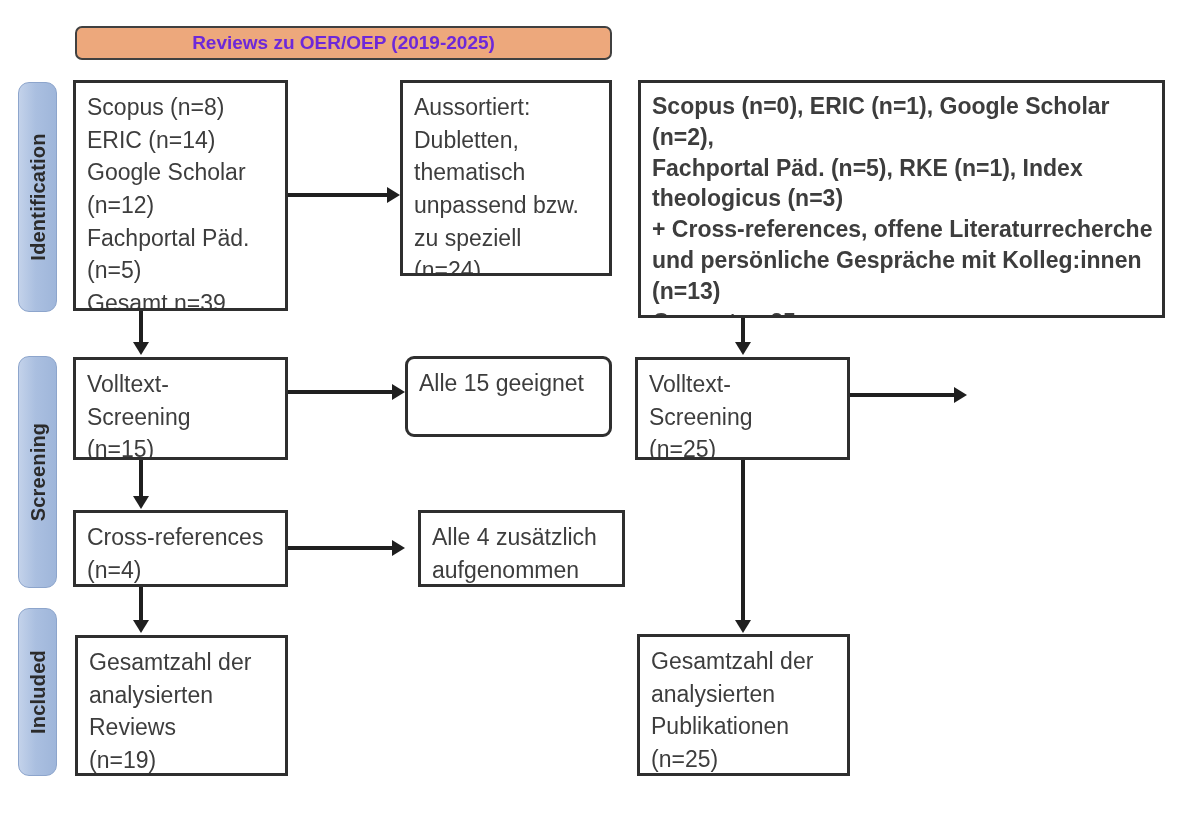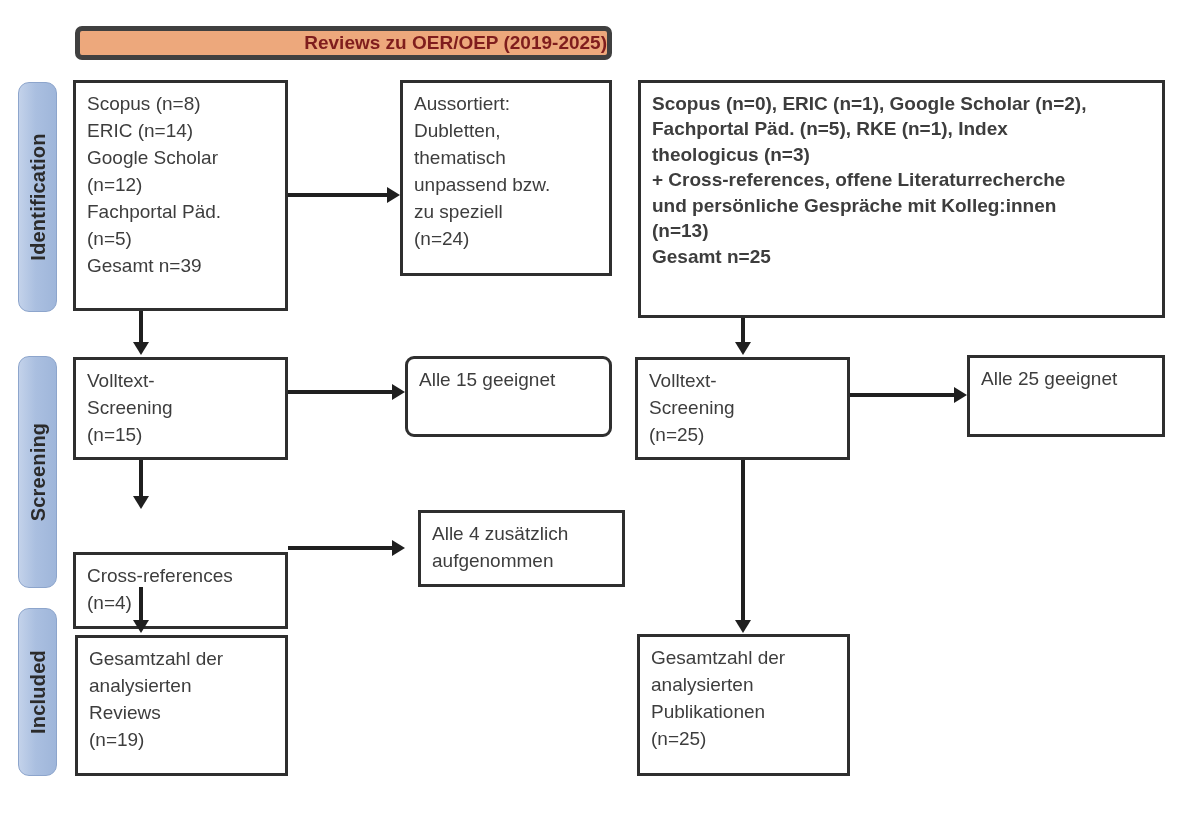--- a/index.html
+++ b/index.html
@@ -36,41 +36,41 @@
     font-size: 20px;
     font-weight: bold;
     color: #2b2b2b;
     letter-spacing: 0.2px;
   }
 
   
   .col-header {
     position: absolute;
     background: #eda87c;
-    border: 5px solid #404040;
+    border: 2px solid #404040;
     border-radius: 7px;
     box-sizing: border-box;
     display: flex;
     align-items: center;
-    justify-content: flex-end;
-    color: #7f1d1d;
+    justify-content: center;
+    color: #6d28d9;
     font-size: 19px;
     font-weight: bold;
     white-space: nowrap;
   }
 
   
   .box {
     position: absolute;
     background: #ffffff;
     border: 3px solid #2f2f2f;
     box-sizing: border-box;
     padding: 8px 9px 6px 11px;
     color: #3d3d3d;
-    font-size: 19px;
+    font-size: 23px;
     line-height: 1.42;
     white-space: pre-line;
     overflow: hidden;
   }
   .box.narrow-lh { line-height: 1.34; font-weight: bold; }
 
   
   .vline {
     position: absolute;
     width: 4px;
@@ -146,21 +146,21 @@
 (n=15)</div>
 
   <div class="box" style="left:405px; top:356px; width:207px; height:81px;border-radius:9px;">Alle 15 geeignet</div>
 
   <div class="hline" style="left:288px; top:390px; width:104px;"></div>
   <div class="arrow-right" style="left:392px; top:384px;"></div>
 
   <div class="vline" style="left:139px; top:460px; width:4px; height:38px;"></div>
   <div class="arrow-down" style="left:133px; top:496px;"></div>
 
-  <div class="box" style="left:73px; top:510px; width:215px; height:77px;margin-top:42px;">Cross-references
+  <div class="box" style="left:73px; top:510px; width:215px; height:77px;">Cross-references
 (n=4)</div>
 
   <div class="box" style="left:405px; top:510px; width:207px; height:77px;margin-left:13px;">Alle 4 zusätzlich
 aufgenommen</div>
 
   <div class="hline" style="left:288px; top:546px; width:104px;"></div>
   <div class="arrow-right" style="left:392px; top:540px;"></div>
 
   <div class="vline" style="left:139px; top:587px; width:4px; height:35px;"></div>
   <div class="arrow-down" style="left:133px; top:620px;"></div>
@@ -178,21 +178,20 @@
 (n=13)
 Gesamt n=25</div>
 
   <div class="vline" style="left:741px; top:318px; width:4px; height:26px;"></div>
   <div class="arrow-down" style="left:735px; top:342px;"></div>
 
   <div class="box" style="left:635px; top:357px; width:215px; height:103px;">Volltext-
 Screening
 (n=25)</div>
 
-  <div class="box" style="left:967px; top:355px; width:198px; height:82px;">Alle 25 geeignet</div>
 
   <div class="hline" style="left:850px; top:393px; width:104px;"></div>
   <div class="arrow-right" style="left:954px; top:387px;"></div>
 
   <div class="vline" style="left:741px; top:460px; width:4px; height:162px;"></div>
   <div class="arrow-down" style="left:735px; top:620px;"></div>
 
   <div class="box" style="left:637px; top:634px; width:213px; height:142px;">Gesamtzahl der
 analysierten
 Publikationen

